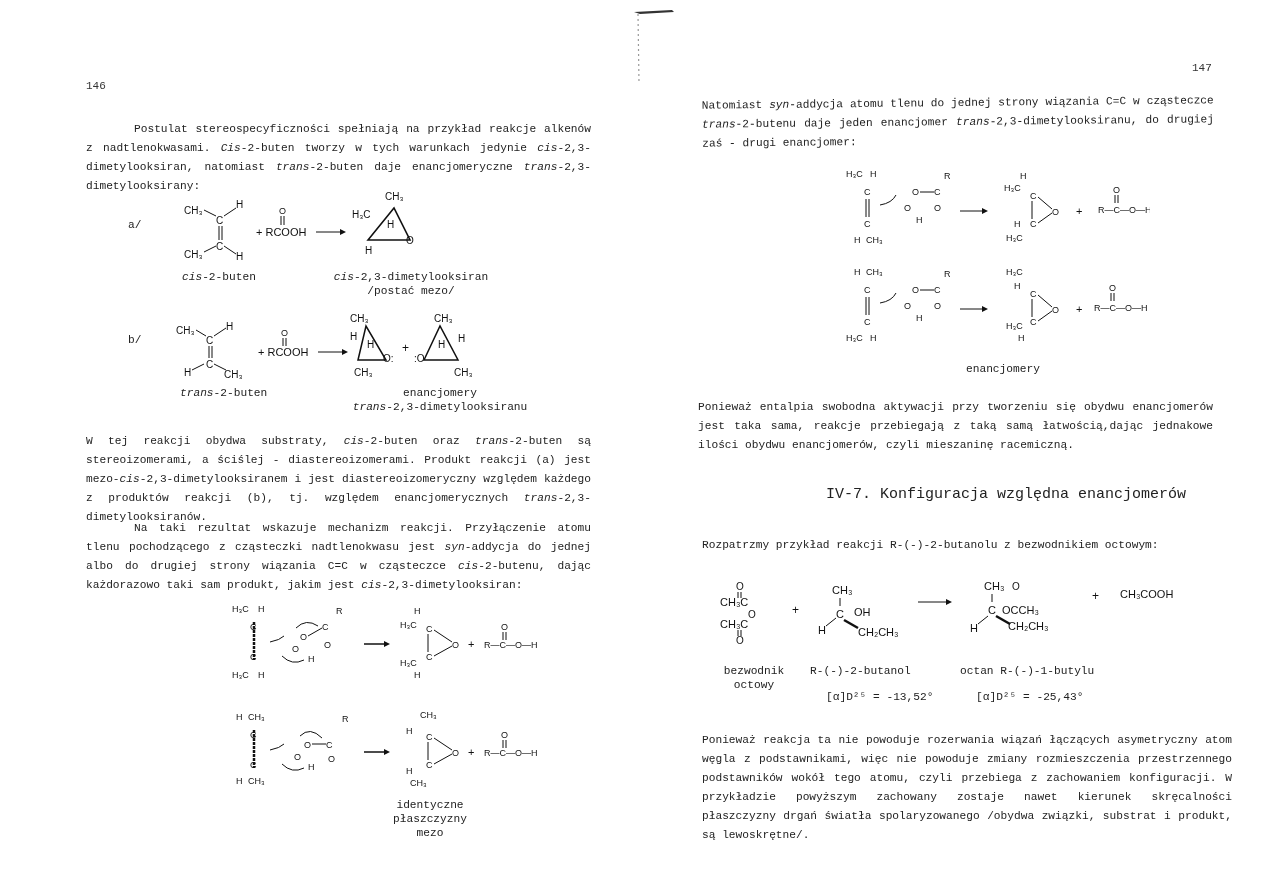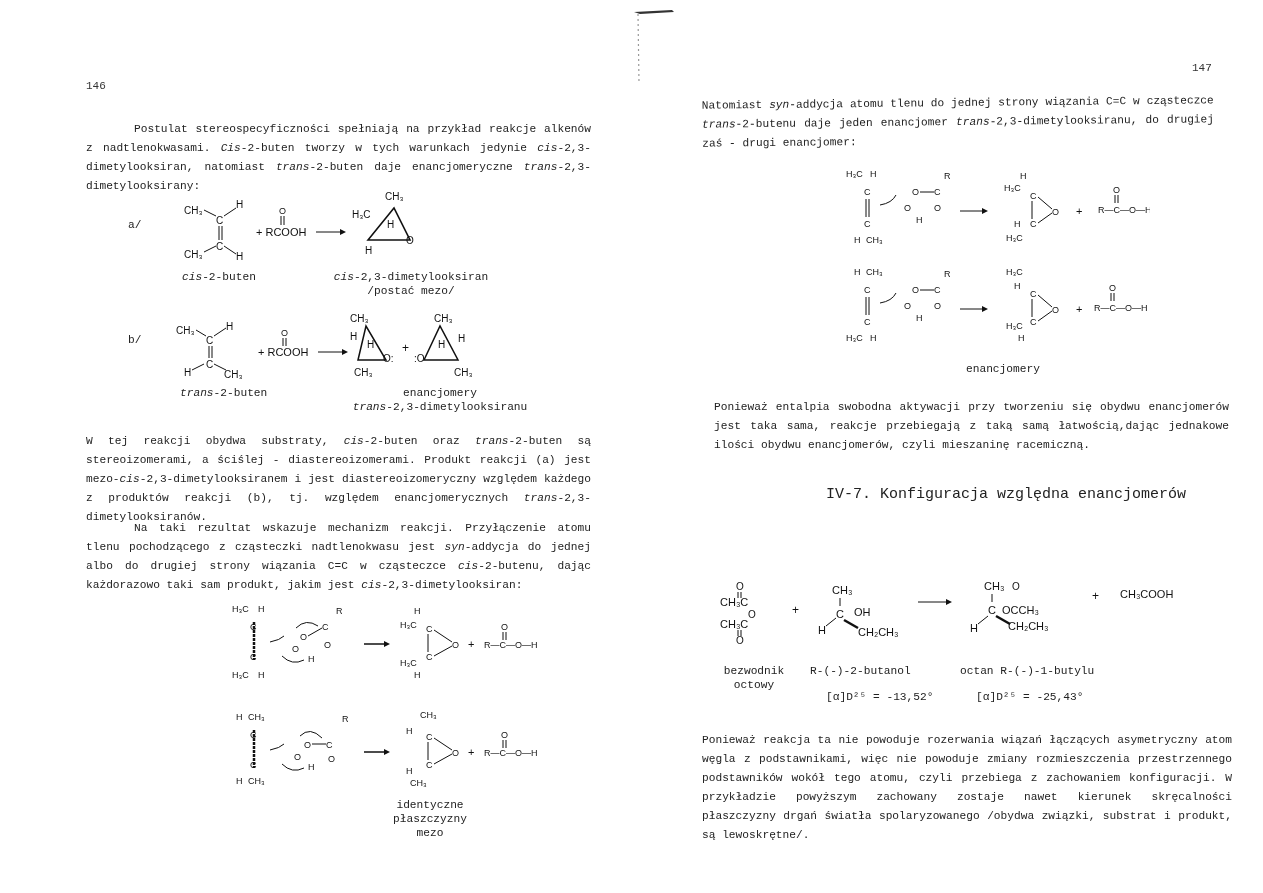--- a/index.html
+++ b/index.html
@@ -273,24 +273,25 @@
         <text x="178" y="78" font-size="9">H</text>
       <text x="236" y="50" font-size="11">+</text>
       <text x="254" y="48" font-size="9">R—C—O—H</text>
       <text x="269" y="28" font-size="9">O</text>
       <line x1="271" y1="30" x2="271" y2="38" stroke="#111"></line>
         <line x1="274" y1="30" x2="274" y2="38" stroke="#111"></line>
     </g>
   </svg>
   <div class="lbl" style="left:336px;top:362px;">enancjomery</div>
 
-  <div class="para" style="left:84px;top:398px;width:515px;">Ponieważ entalpia swobodna aktywacji przy tworzeniu się obydwu enancjomerów jest taka sama, reakcje przebiegają z taką samą łatwością,dając jednakowe ilości obydwu enancjomerów, czyli mieszaninę racemiczną.</div>
+  <div class="para" style="left:68px;top:398px;width:515px;">Ponieważ entalpia swobodna aktywacji przy tworzeniu się obydwu enancjomerów jest taka sama, reakcje przebiegają z taką samą łatwością,dając jednakowe ilości obydwu enancjomerów, czyli mieszaninę racemiczną.</div>
 
   <div class="heading" style="left:196px;top:486px;">IV-7. Konfiguracja względna enancjomerów</div>
 
+  <div class="para" style="left:72px;top:536px;width:540px;text-align:left;">Rozpatrzmy przykład reakcji R-(-)-2-butanolu z bezwodnikiem octowym:</div>
 
   <svg class="chem" style="left:90px;top:578px;" width="460" height="70">
     <text x="16" y="12" font-size="10">O</text>
     <line x1="18" y1="14" x2="18" y2="20" stroke="#111"></line>
       <line x1="21" y1="14" x2="21" y2="20" stroke="#111"></line>
     <text x="0" y="28" font-size="11">CH₃C</text>
     <text x="28" y="40" font-size="10">O</text>
     <text x="0" y="50" font-size="11">CH₃C</text>
     <line x1="18" y1="52" x2="18" y2="58" stroke="#111"></line>
       <line x1="21" y1="52" x2="21" y2="58" stroke="#111"></line>

